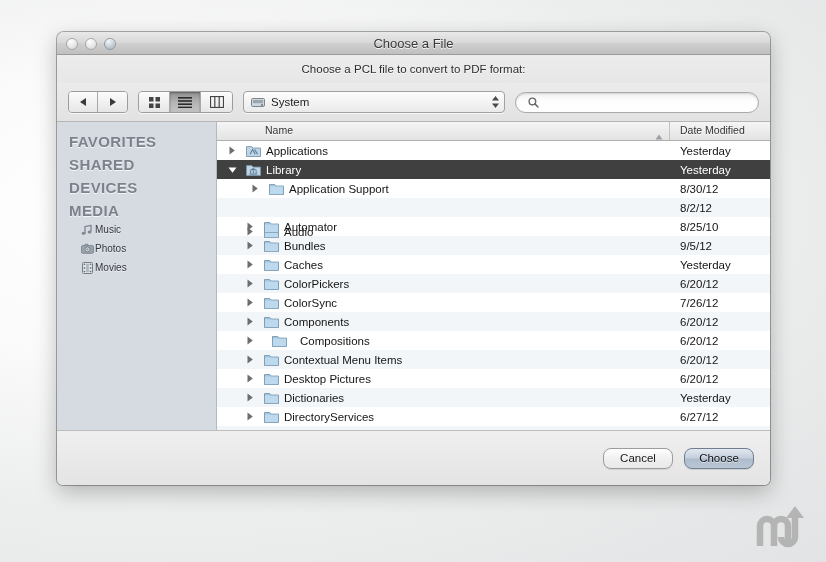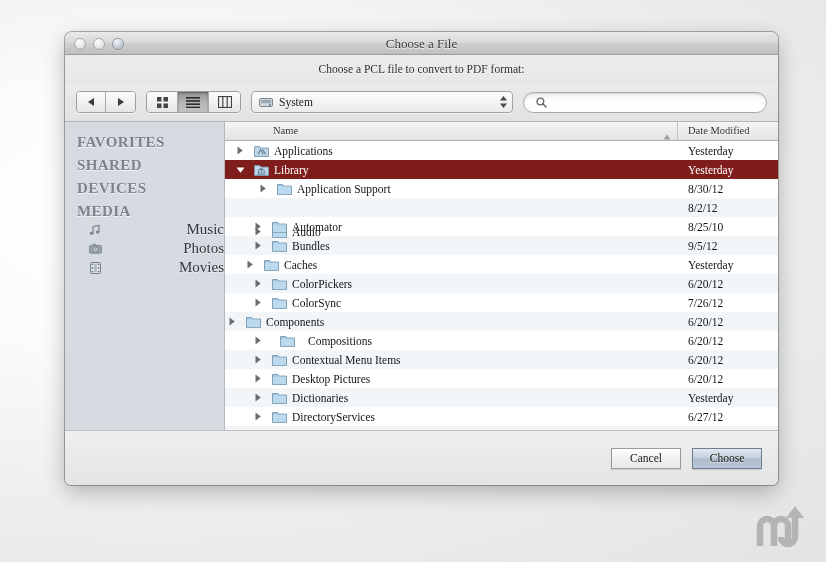--- a/index.html
+++ b/index.html
@@ -9,27 +9,26 @@
     overflow: hidden;
   }
   body {
     background: radial-gradient(ellipse at 18% 38%, #ffffff 0%, #fbfbfb 28%, #eceded 62%, #e2e3e4 100%);
     position: relative;
   }
 
   
   .window {
     position: absolute;
-    left: 65px; top: 32px;
+    left: 57px; top: 32px;
     width: 713px; height: 453px;
     border-radius: 7px 7px 6px 6px;
     box-shadow: 0 7px 22px rgba(0,0,0,.26), 0 0 0 1px rgba(0,0,0,.30);
     background: #ececec;
     overflow: hidden;
-    font-family: Liberation Serif, serif;
   }
 
   
   .titlebar {
     height: 23px;
     background: linear-gradient(to bottom, #e9e9e9 0%, #d8d8d8 48%, #cfcfcf 52%, #bfbfbf 100%);
     border-bottom: 1px solid #9b9b9b;
     position: relative;
   }
   .lights { position: absolute; left: 9px; top: 6px; display: flex; gap: 7px; }
@@ -131,26 +130,25 @@
     background: #d6dae1;
     border-right: 1px solid #b4b8bf;
     padding-top: 6px;
   }
   .side-header {
     font-size: 15px; font-weight: bold; letter-spacing: .4px;
     color: #7b828c; text-shadow: 0 1px 0 rgba(255,255,255,.75);
     padding: 0 0 0 12px; line-height: 18px; margin-top: 5px;
   }
   .side-item {
-    display: flex; align-items: center; gap: 6px;
-    font-size: 15px; color: #32363c;
+    display: flex; align-items: center; gap: 0;
+    font-size: 10px; color: #32363c;
     line-height: 19px; padding-left: 22px;
     text-shadow: 0 1px 0 rgba(255,255,255,.55);
     cursor: default;
-    justify-content: space-between;
   }
 
   
   .listpane { flex: 1; background: #fff; display: flex; flex-direction: column; }
   .colhead {
     display: flex; height: 19px;
     background: linear-gradient(to bottom, #f5f5f5, #e3e3e3);
     border-bottom: 1px solid #b0b0b0;
     font-size: 10.5px; color: #333;
   }
@@ -165,41 +163,41 @@
     width: 100px; line-height: 17px; padding-left: 10px;
     text-shadow: 0 1px 0 rgba(255,255,255,.8);
   }
   .rows { flex: 1; overflow: hidden; position: relative; }
   .row {
     display: flex; height: 19px; align-items: center;
     font-size: 11.5px; color: #141414;
     cursor: default;
   }
   .row.alt { background: #f3f6f9; }
-  .row.selected { background: #7f1d1d; color: #fff; }
+  .row.selected { background: #404040; color: #fff; }
   .row .namecell { flex: 1; display: flex; align-items: center; min-width: 0; }
   .row .datecell { width: 100px; padding-left: 10px; font-size: 11.5px; }
   .tri {
     width: 14px; display: flex; justify-content: center; align-items: center;
     flex: 0 0 14px;
   }
   .rowname { margin-left: 5px; white-space: nowrap; }
   .ico { flex: 0 0 16px; display: flex; align-items: center; justify-content: center; }
 
   
   .bottombar {
     height: 55px;
     background: linear-gradient(to bottom, #efefef, #e4e4e4);
     border-top: 1px solid #bdbdbd;
     display: flex; align-items: center; justify-content: flex-end;
     padding-right: 16px; gap: 11px;
   }
   .btn {
     height: 21px; min-width: 70px;
-    border: 1px solid #9c9c9c; border-radius: 0;
+    border: 1px solid #9c9c9c; border-radius: 8px;
     font-size: 11.5px; font-family: inherit; color: #1a1a1a;
     background: linear-gradient(to bottom, #ffffff, #f0f0f0 52%, #e9e9e9);
     box-shadow: 0 1px 1px rgba(0,0,0,.10);
     cursor: default;
     padding: 0 12px;
   }
   .btn.default {
     border-color: #6f7f91;
     background: linear-gradient(to bottom, #e2e8ef 0%, #c3cfdc 48%, #aebdcd 52%, #b9c6d4 100%);
     color: #101010;
@@ -475,21 +473,21 @@
                 <svg width="15" height="13" viewBox="0 0 15 13">
                   <path d="M0.5 2.6 h5.2 l1.3 1.5 h7.5 v8.4 h-14 z" fill="#a9cde6" stroke="#6f91ab" stroke-width=".9"></path>
                   <path d="M0.9 4.6 h13.2 v7.6 h-13.2 z" fill="#bcd9ee"></path>
                 </svg>
               </span>
               <span class="rowname">Bundles</span>
             </div>
             <div class="datecell">9/5/12</div>
           </div>
           <div class="row">
-            <div class="namecell" style="padding-left: 18px;">
+            <div class="namecell" style="padding-left: 26px;">
               <span class="tri">
                 <svg width="8" height="9" viewBox="0 0 8 9">
                   <polygon points="1.5,0.5 1.5,8.5 6.8,4.5" fill="#6d6d6d"></polygon>
                 </svg>
               </span>
               <span class="ico" style="margin-left: 6px;">
                 <svg width="15" height="13" viewBox="0 0 15 13">
                   <path d="M0.5 2.6 h5.2 l1.3 1.5 h7.5 v8.4 h-14 z" fill="#a9cde6" stroke="#6f91ab" stroke-width=".9"></path>
                   <path d="M0.9 4.6 h13.2 v7.6 h-13.2 z" fill="#bcd9ee"></path>
                 </svg>
@@ -526,21 +524,21 @@
                 <svg width="15" height="13" viewBox="0 0 15 13">
                   <path d="M0.5 2.6 h5.2 l1.3 1.5 h7.5 v8.4 h-14 z" fill="#a9cde6" stroke="#6f91ab" stroke-width=".9"></path>
                   <path d="M0.9 4.6 h13.2 v7.6 h-13.2 z" fill="#bcd9ee"></path>
                 </svg>
               </span>
               <span class="rowname">ColorSync</span>
             </div>
             <div class="datecell">7/26/12</div>
           </div>
           <div class="row alt">
-            <div class="namecell" style="">
+            <div class="namecell" style="padding-left: 26px;">
               <span class="tri">
                 <svg width="8" height="9" viewBox="0 0 8 9">
                   <polygon points="1.5,0.5 1.5,8.5 6.8,4.5" fill="#6d6d6d"></polygon>
                 </svg>
               </span>
               <span class="ico" style="margin-left: 6px;">
                 <svg width="15" height="13" viewBox="0 0 15 13">
                   <path d="M0.5 2.6 h5.2 l1.3 1.5 h7.5 v8.4 h-14 z" fill="#a9cde6" stroke="#6f91ab" stroke-width=".9"></path>
                   <path d="M0.9 4.6 h13.2 v7.6 h-13.2 z" fill="#bcd9ee"></path>
                 </svg>

